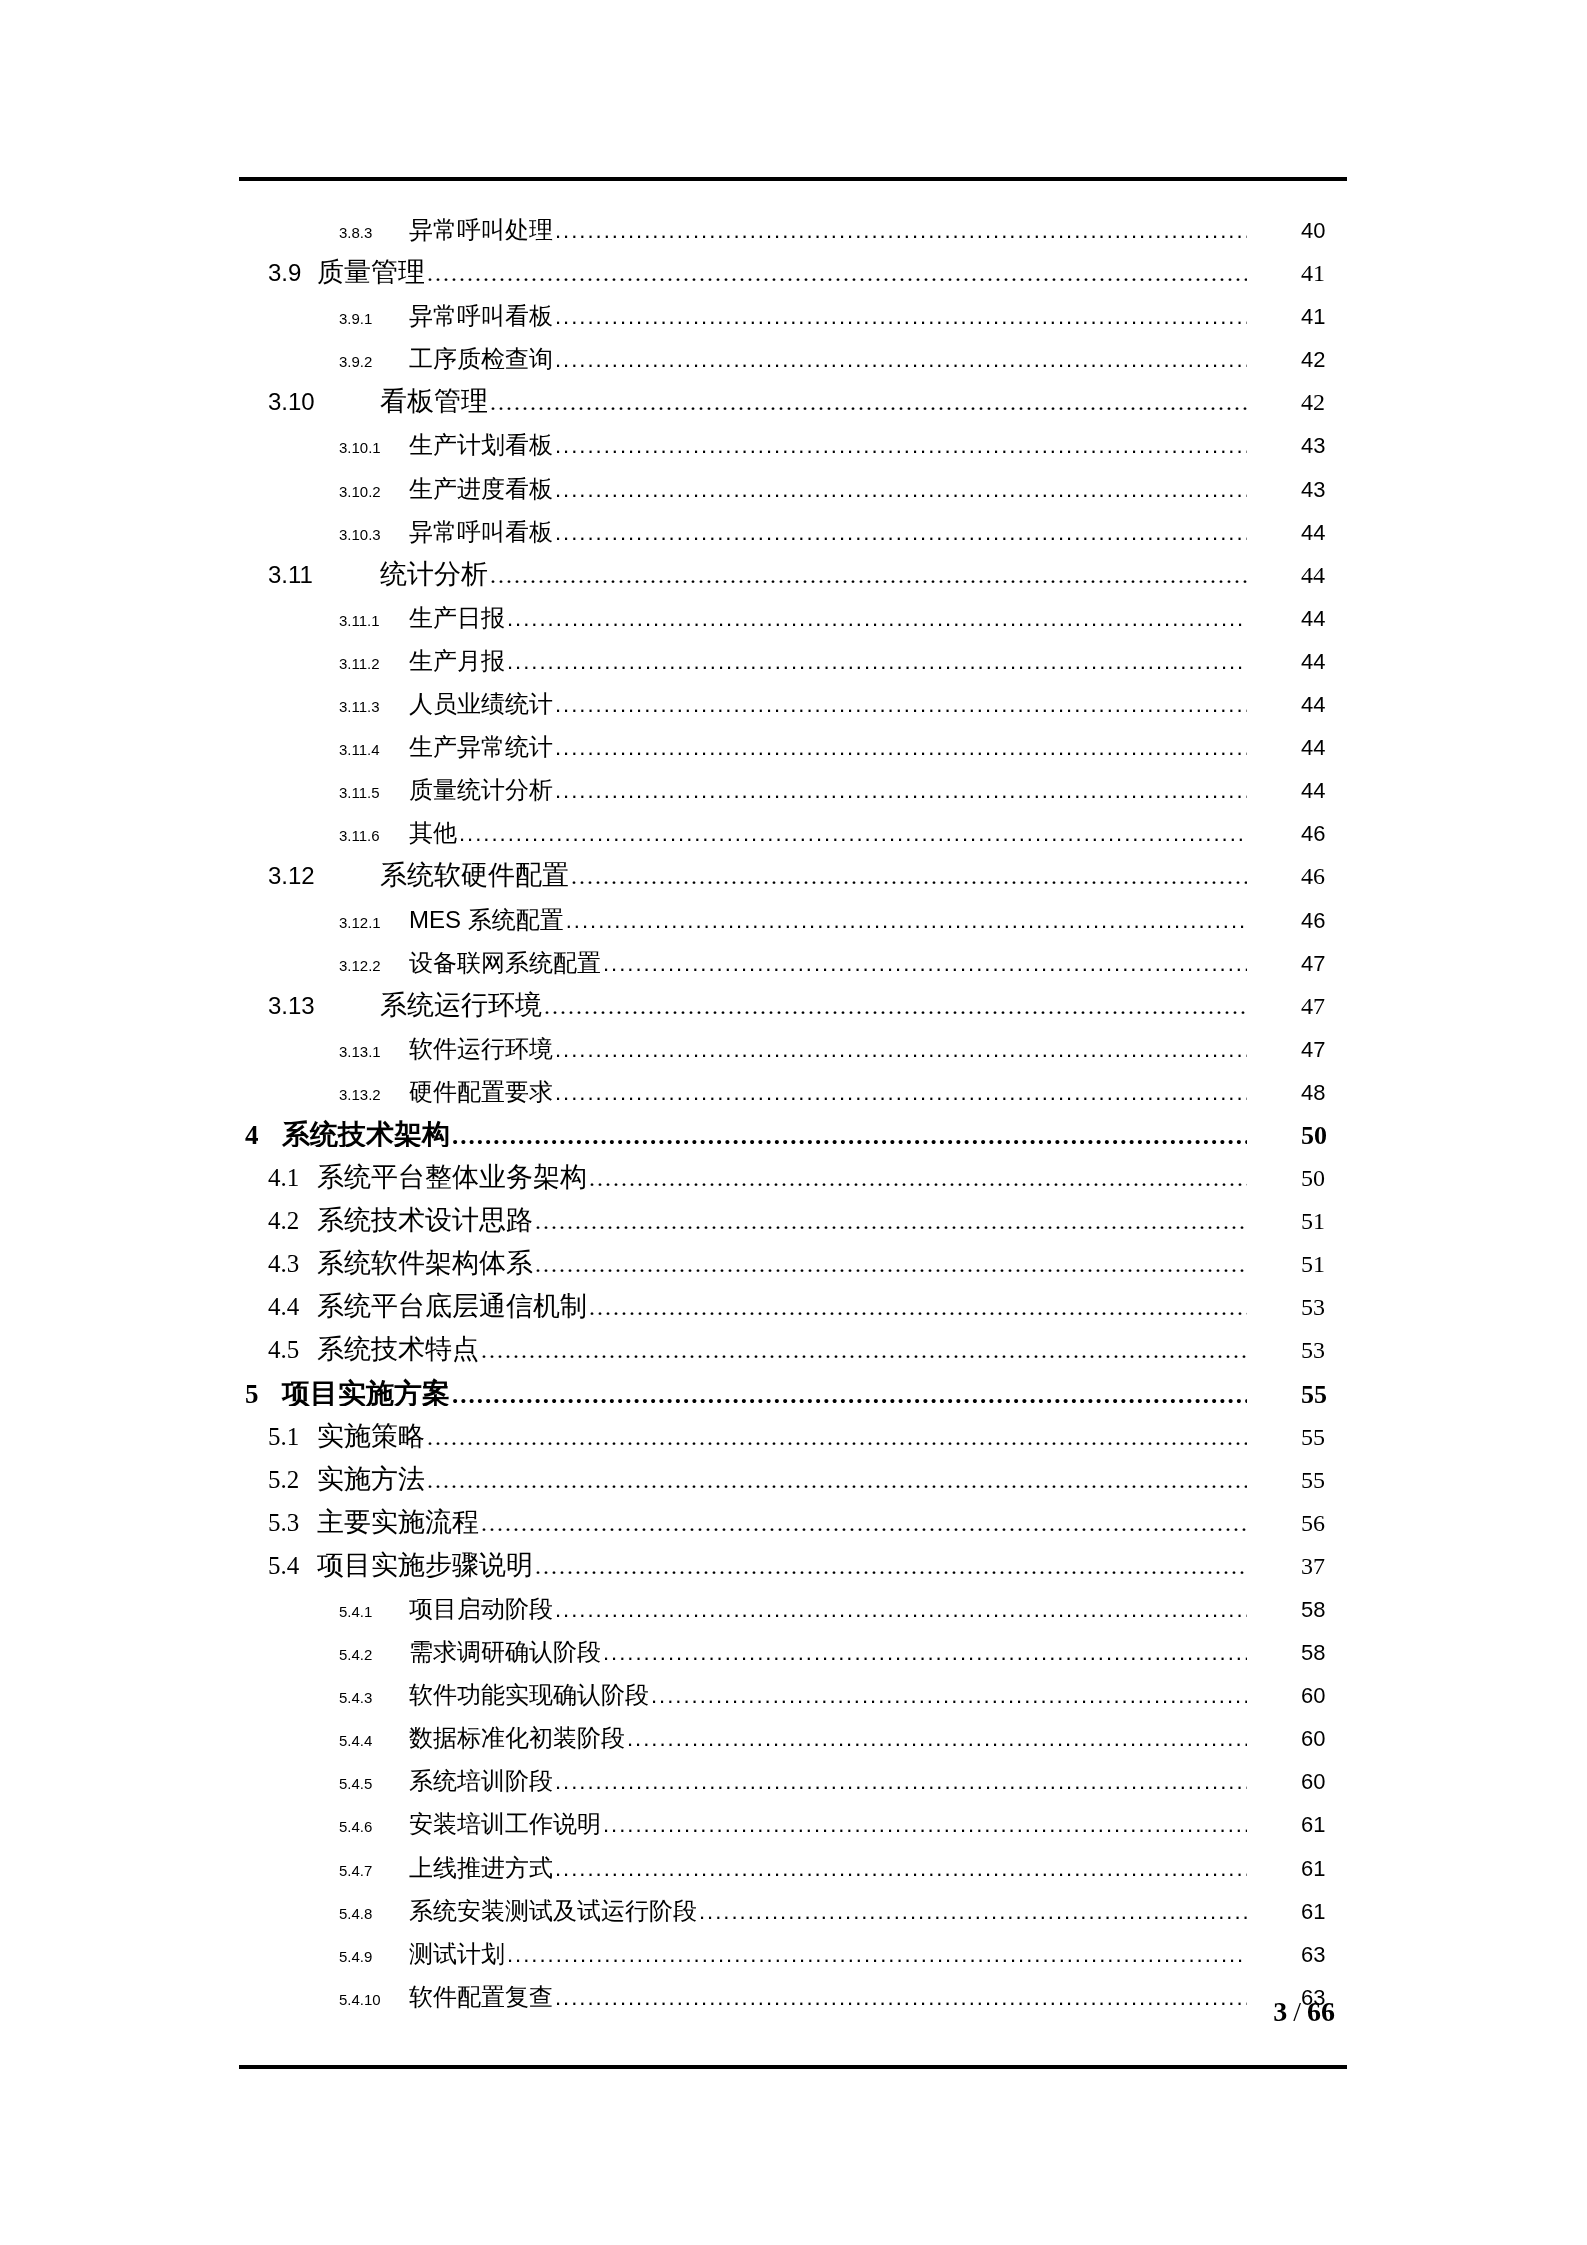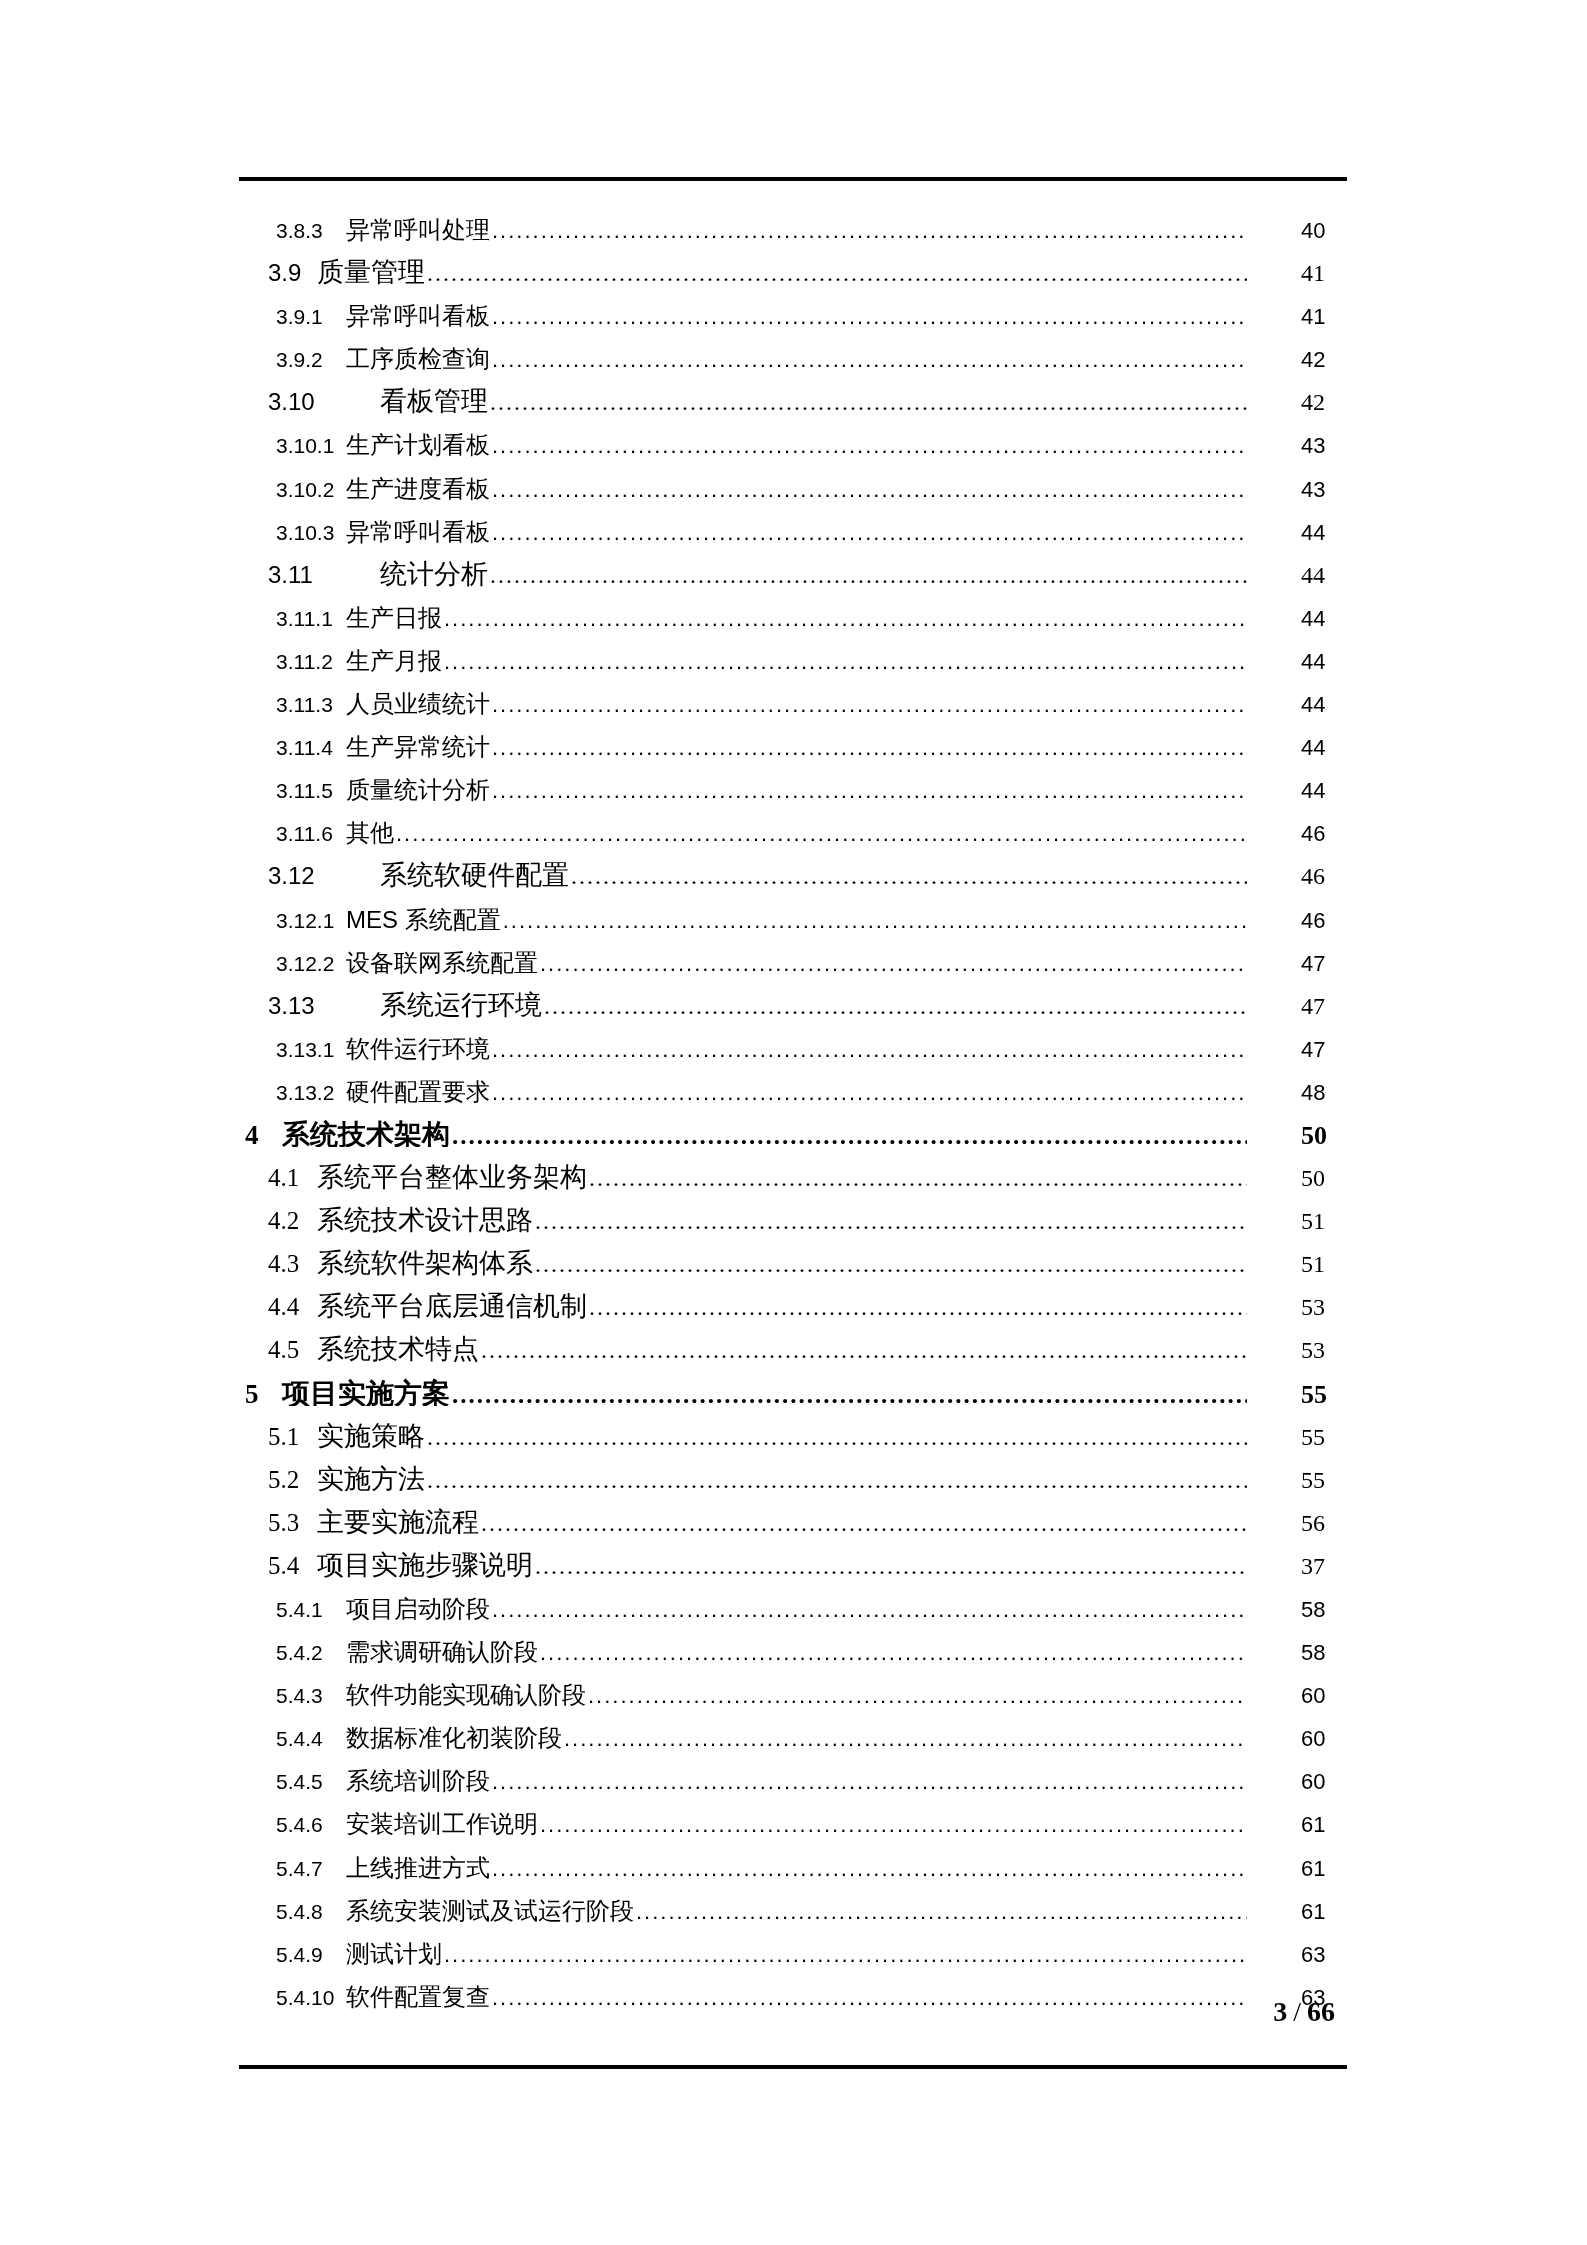--- a/index.html
+++ b/index.html
@@ -57,21 +57,21 @@
   .l2 .num   { margin-left: 29px; width: 49px; font-size: 24px;
                font-family: "Liberation Sans", "DejaVu Sans", sans-serif; }
   .l2.serif-num .num { font-family: "Liberation Serif", "DejaVu Serif", serif; font-size: 25px; }
   .l2.wide .num { width: 112px; }
   .l2 .title { font-size: 27px; }
   .l2 .leader{ font-size: 24px; }
   .l2 .page  { font-size: 24px; }
 
   
   .l3 { font-family: "Liberation Sans", "DejaVu Sans", sans-serif; }
-  .l3 .num   { margin-left: 37px; width: 70px; font-size: 21px; }
+  .l3 .num   { margin-left: 100px; width: 70px; font-size: 15px; }
   .l3 .title { font-size: 24px; }
   .l3 .leader{ font-size: 22px; }
   .l3 .page  { font-size: 22px; }
 
   #footer-page {
     position: absolute;
     top: 1994px;
     left: 239px;
     width: 1096px;
     text-align: right;

